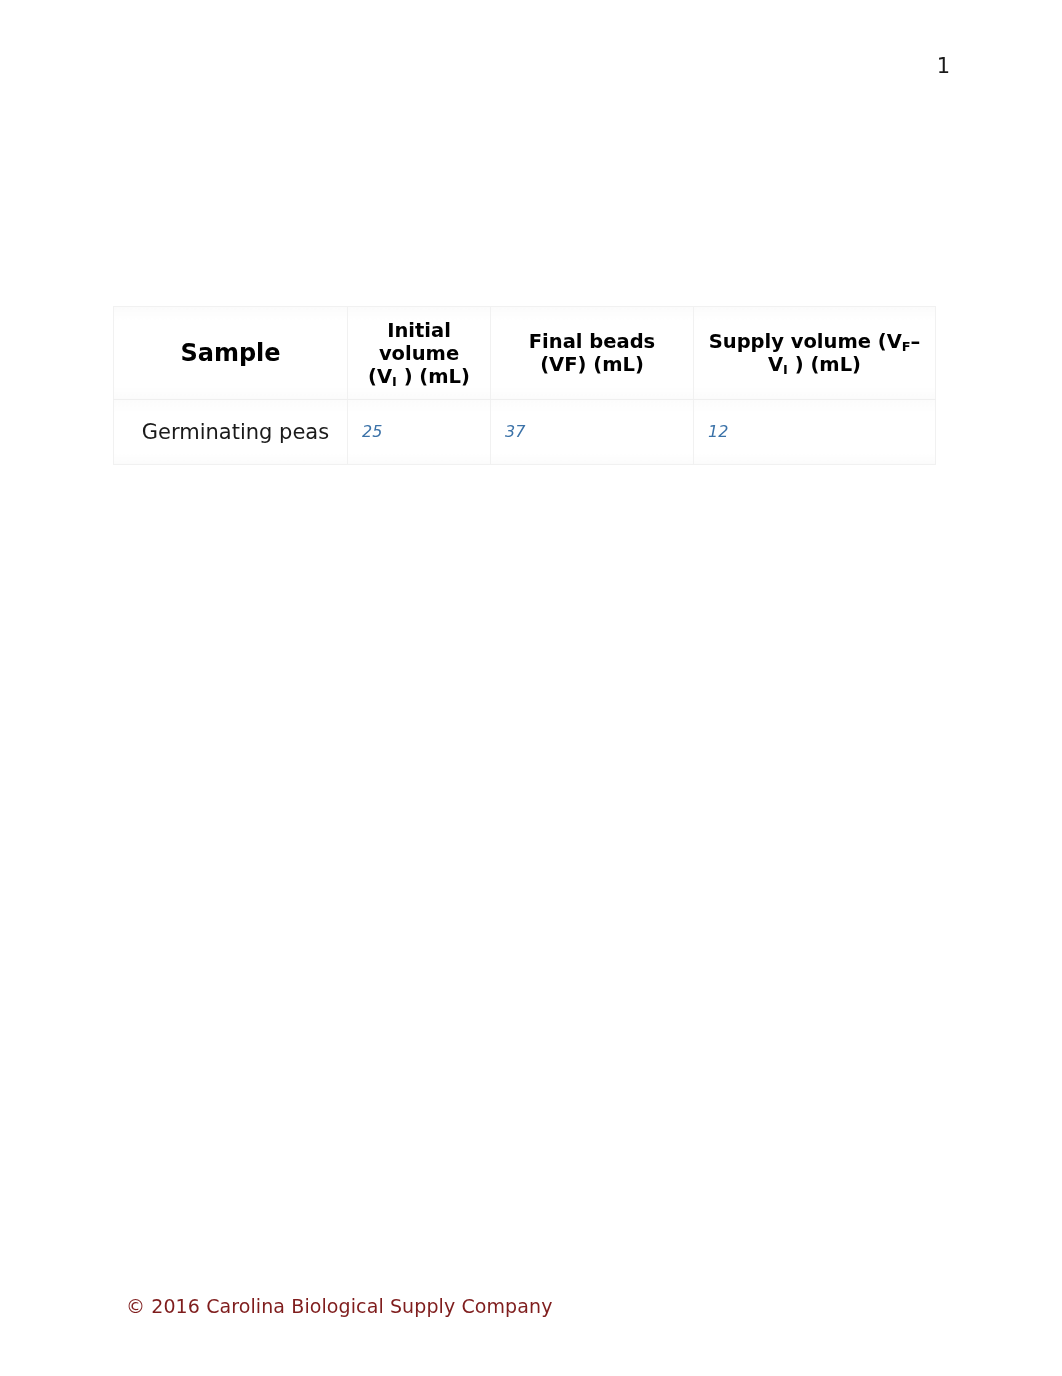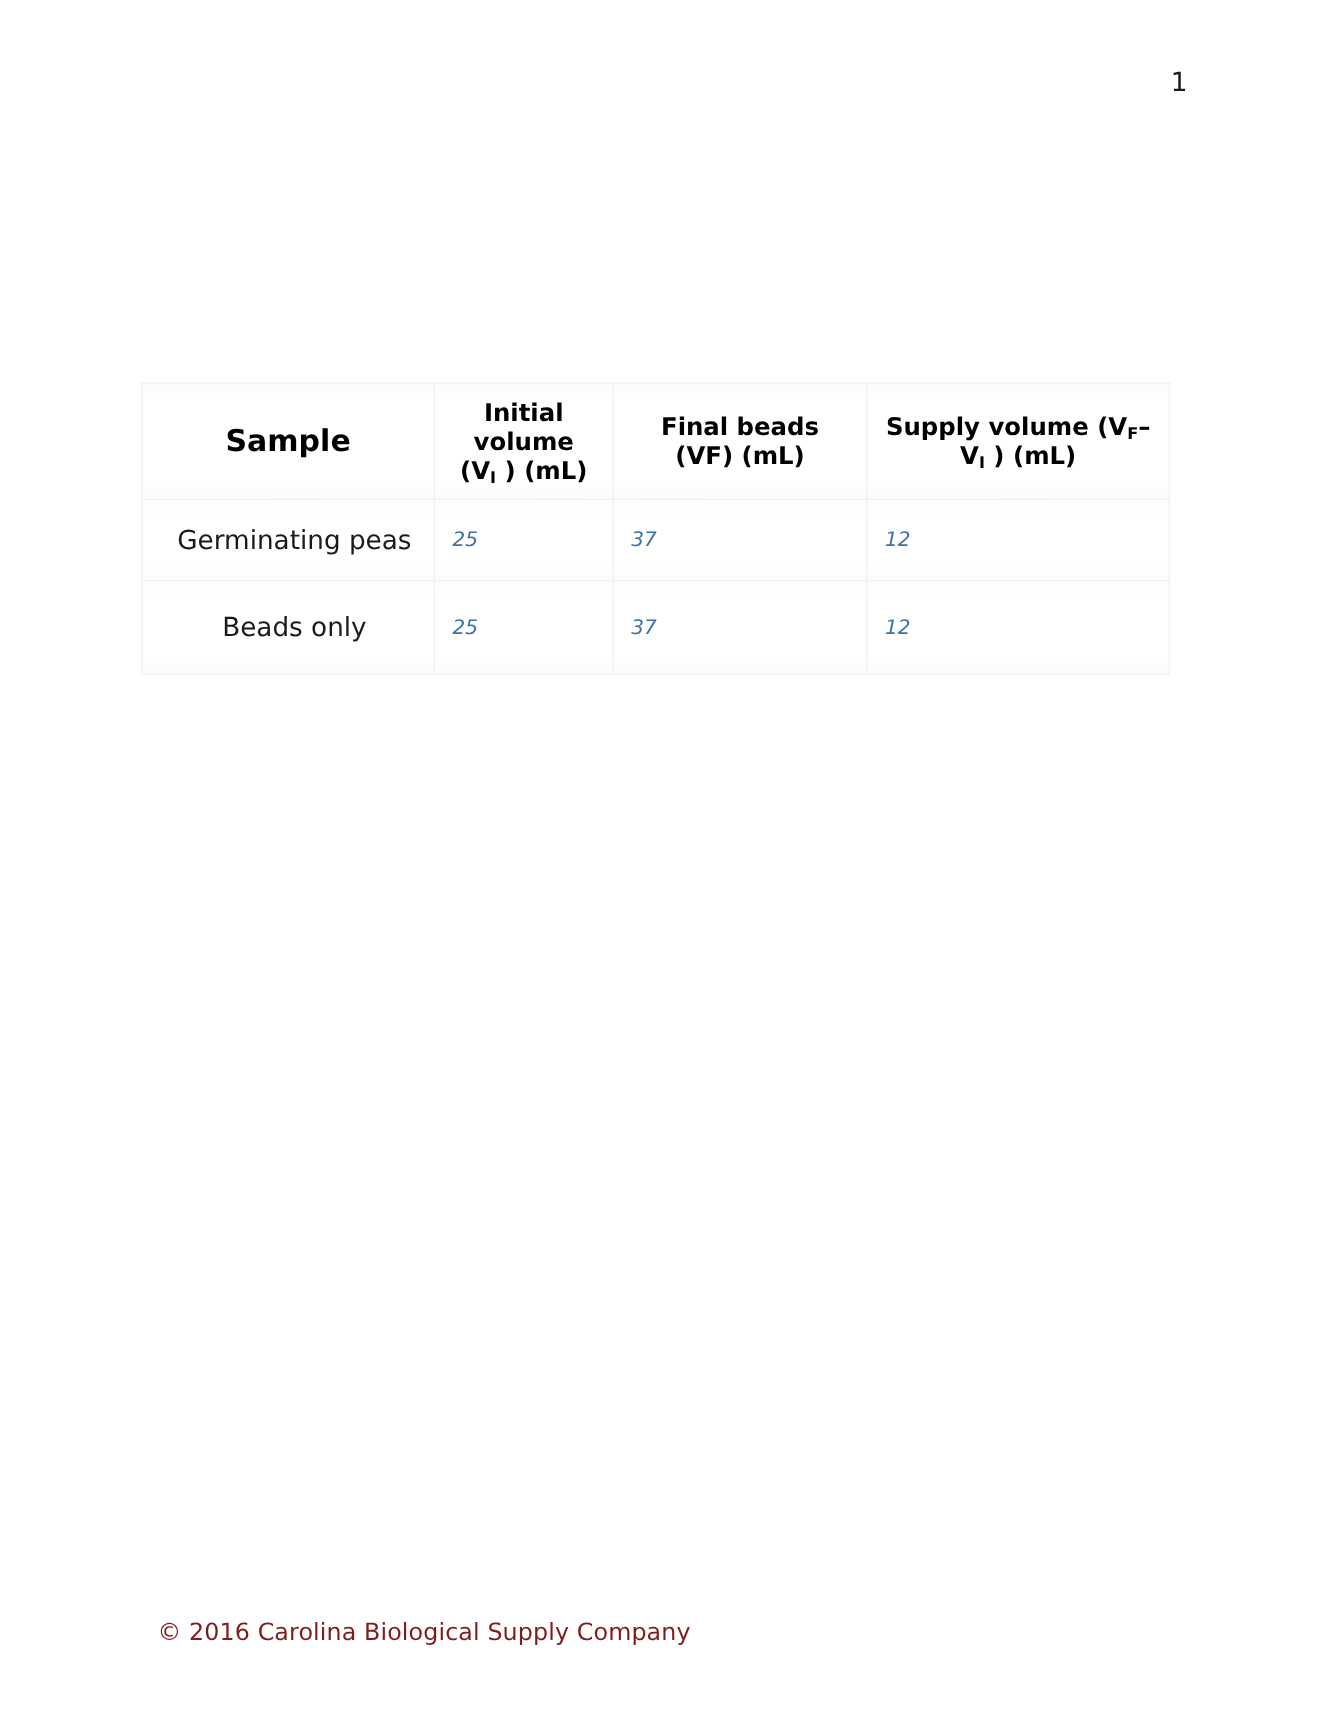--- a/index.html
+++ b/index.html
@@ -192,25 +192,19 @@
           </th>
         </tr>
       </thead>
       <tbody>
         <tr class="row-1">
           <td class="label-cell">Germinating peas</td>
           <td class="value-cell">25</td>
           <td class="value-cell">37</td>
           <td class="value-cell">12</td>
         </tr>
-        <tr class="row-3">
-          <td class="label-cell">Beads only</td>
-          <td class="value-cell">25</td>
-          <td class="value-cell">37</td>
-          <td class="value-cell">12</td>
-        </tr>
       </tbody>
     </table>
   </div>
 
   <div class="footer">© 2016 Carolina Biological Supply Company</div>
 
 </div>
 
 </body></html>

